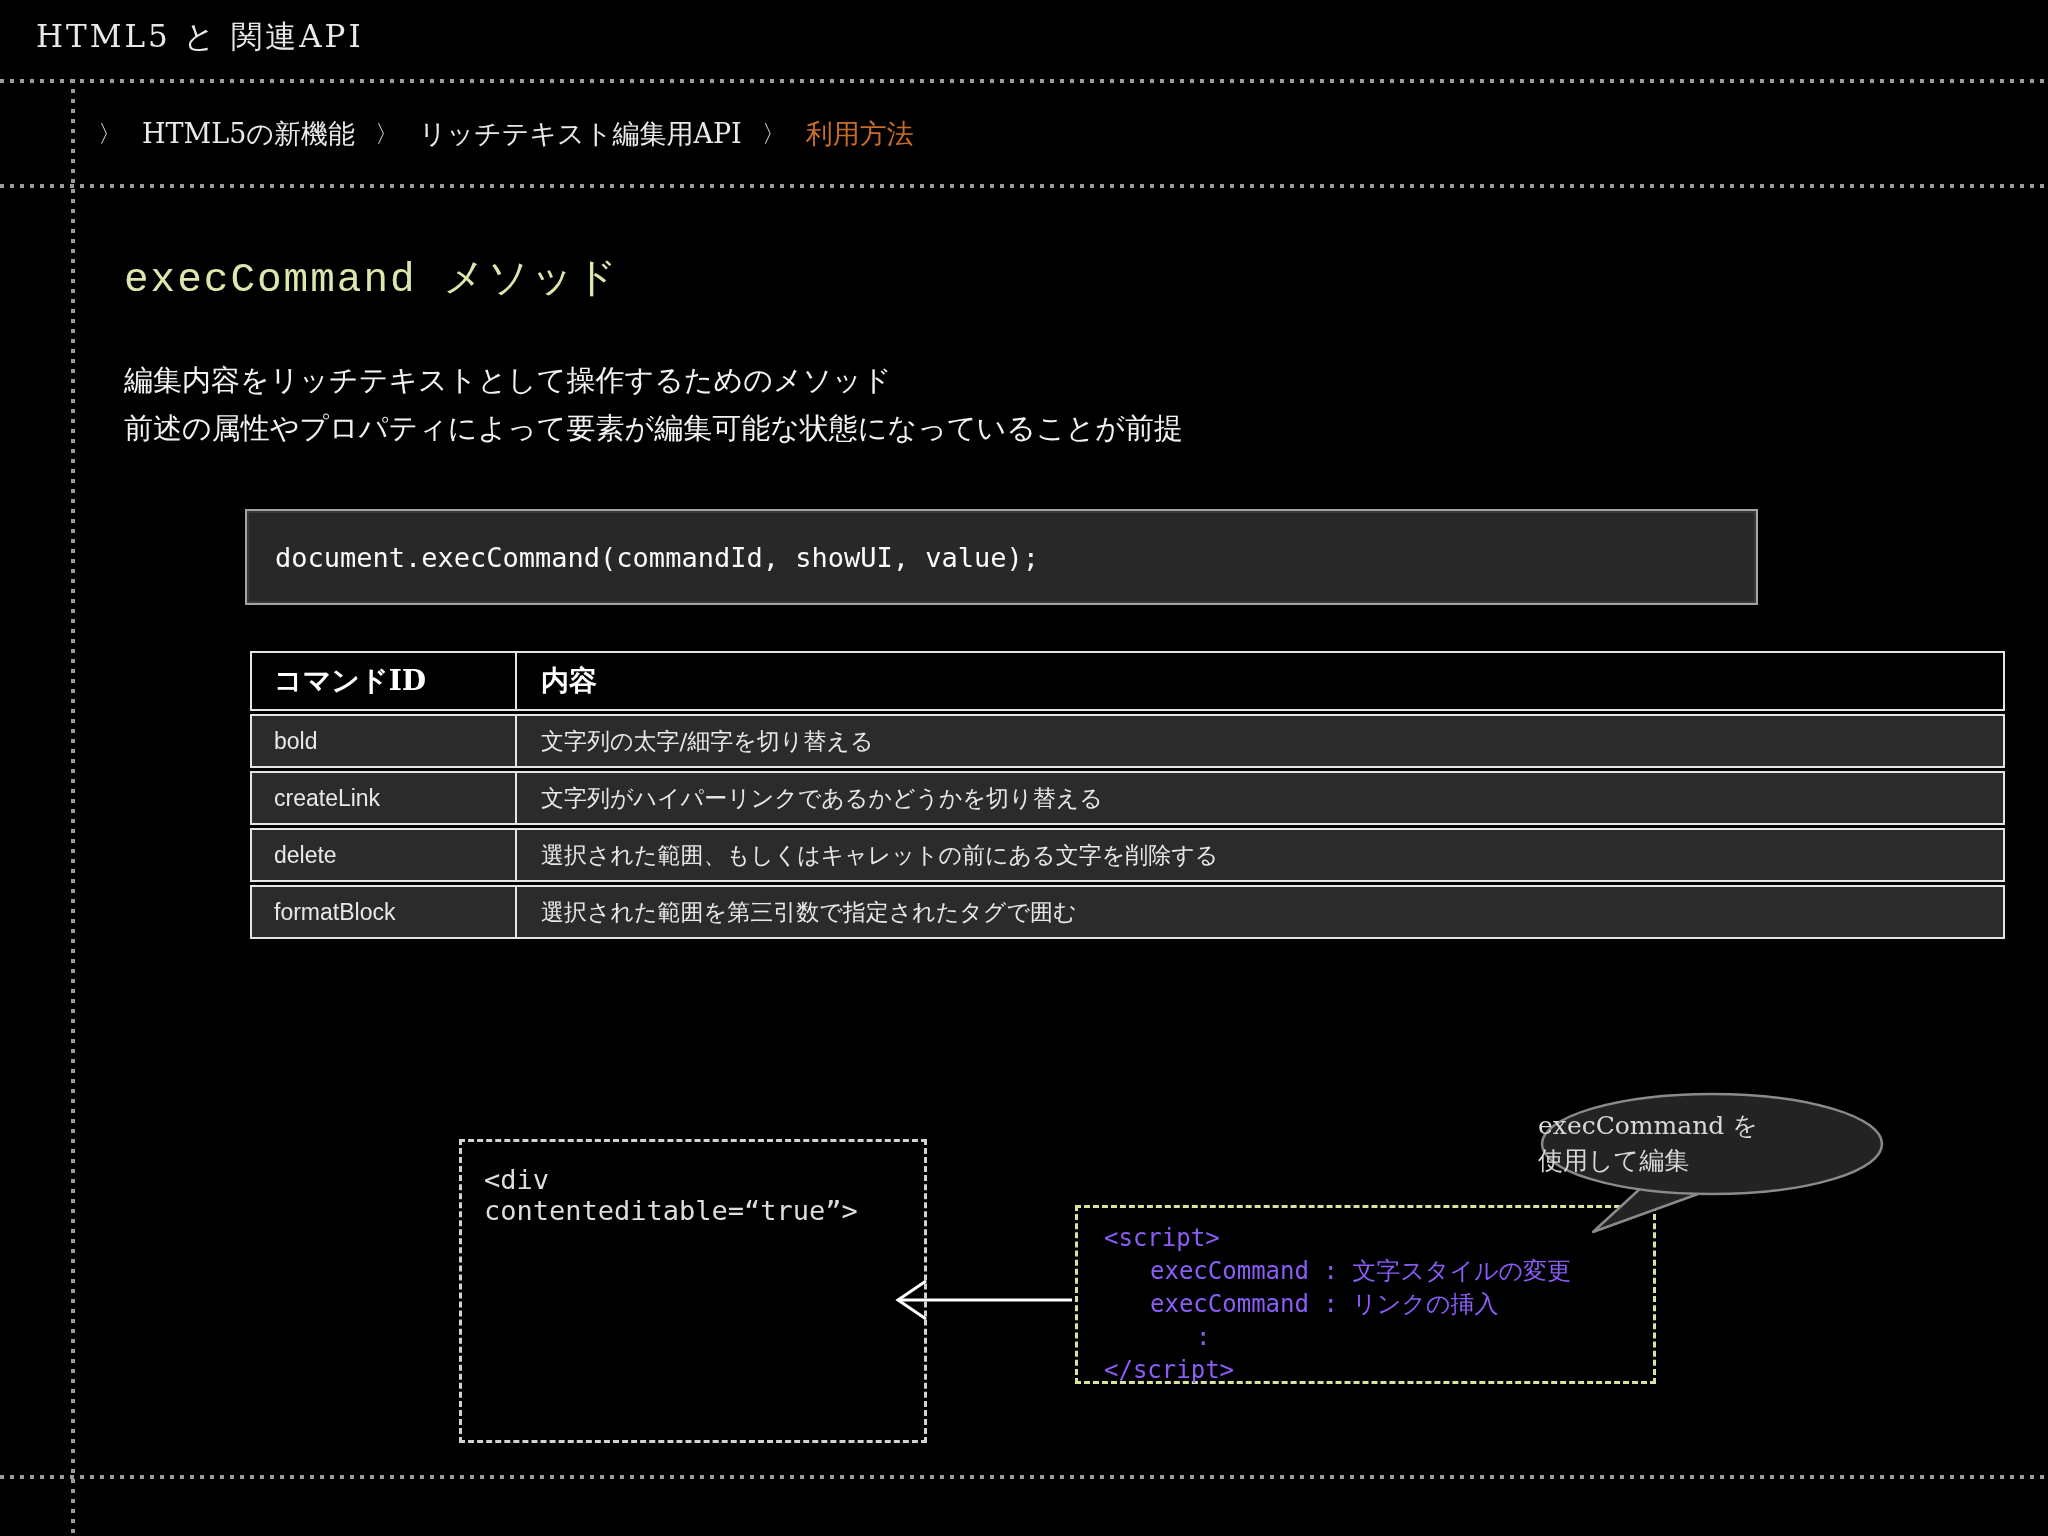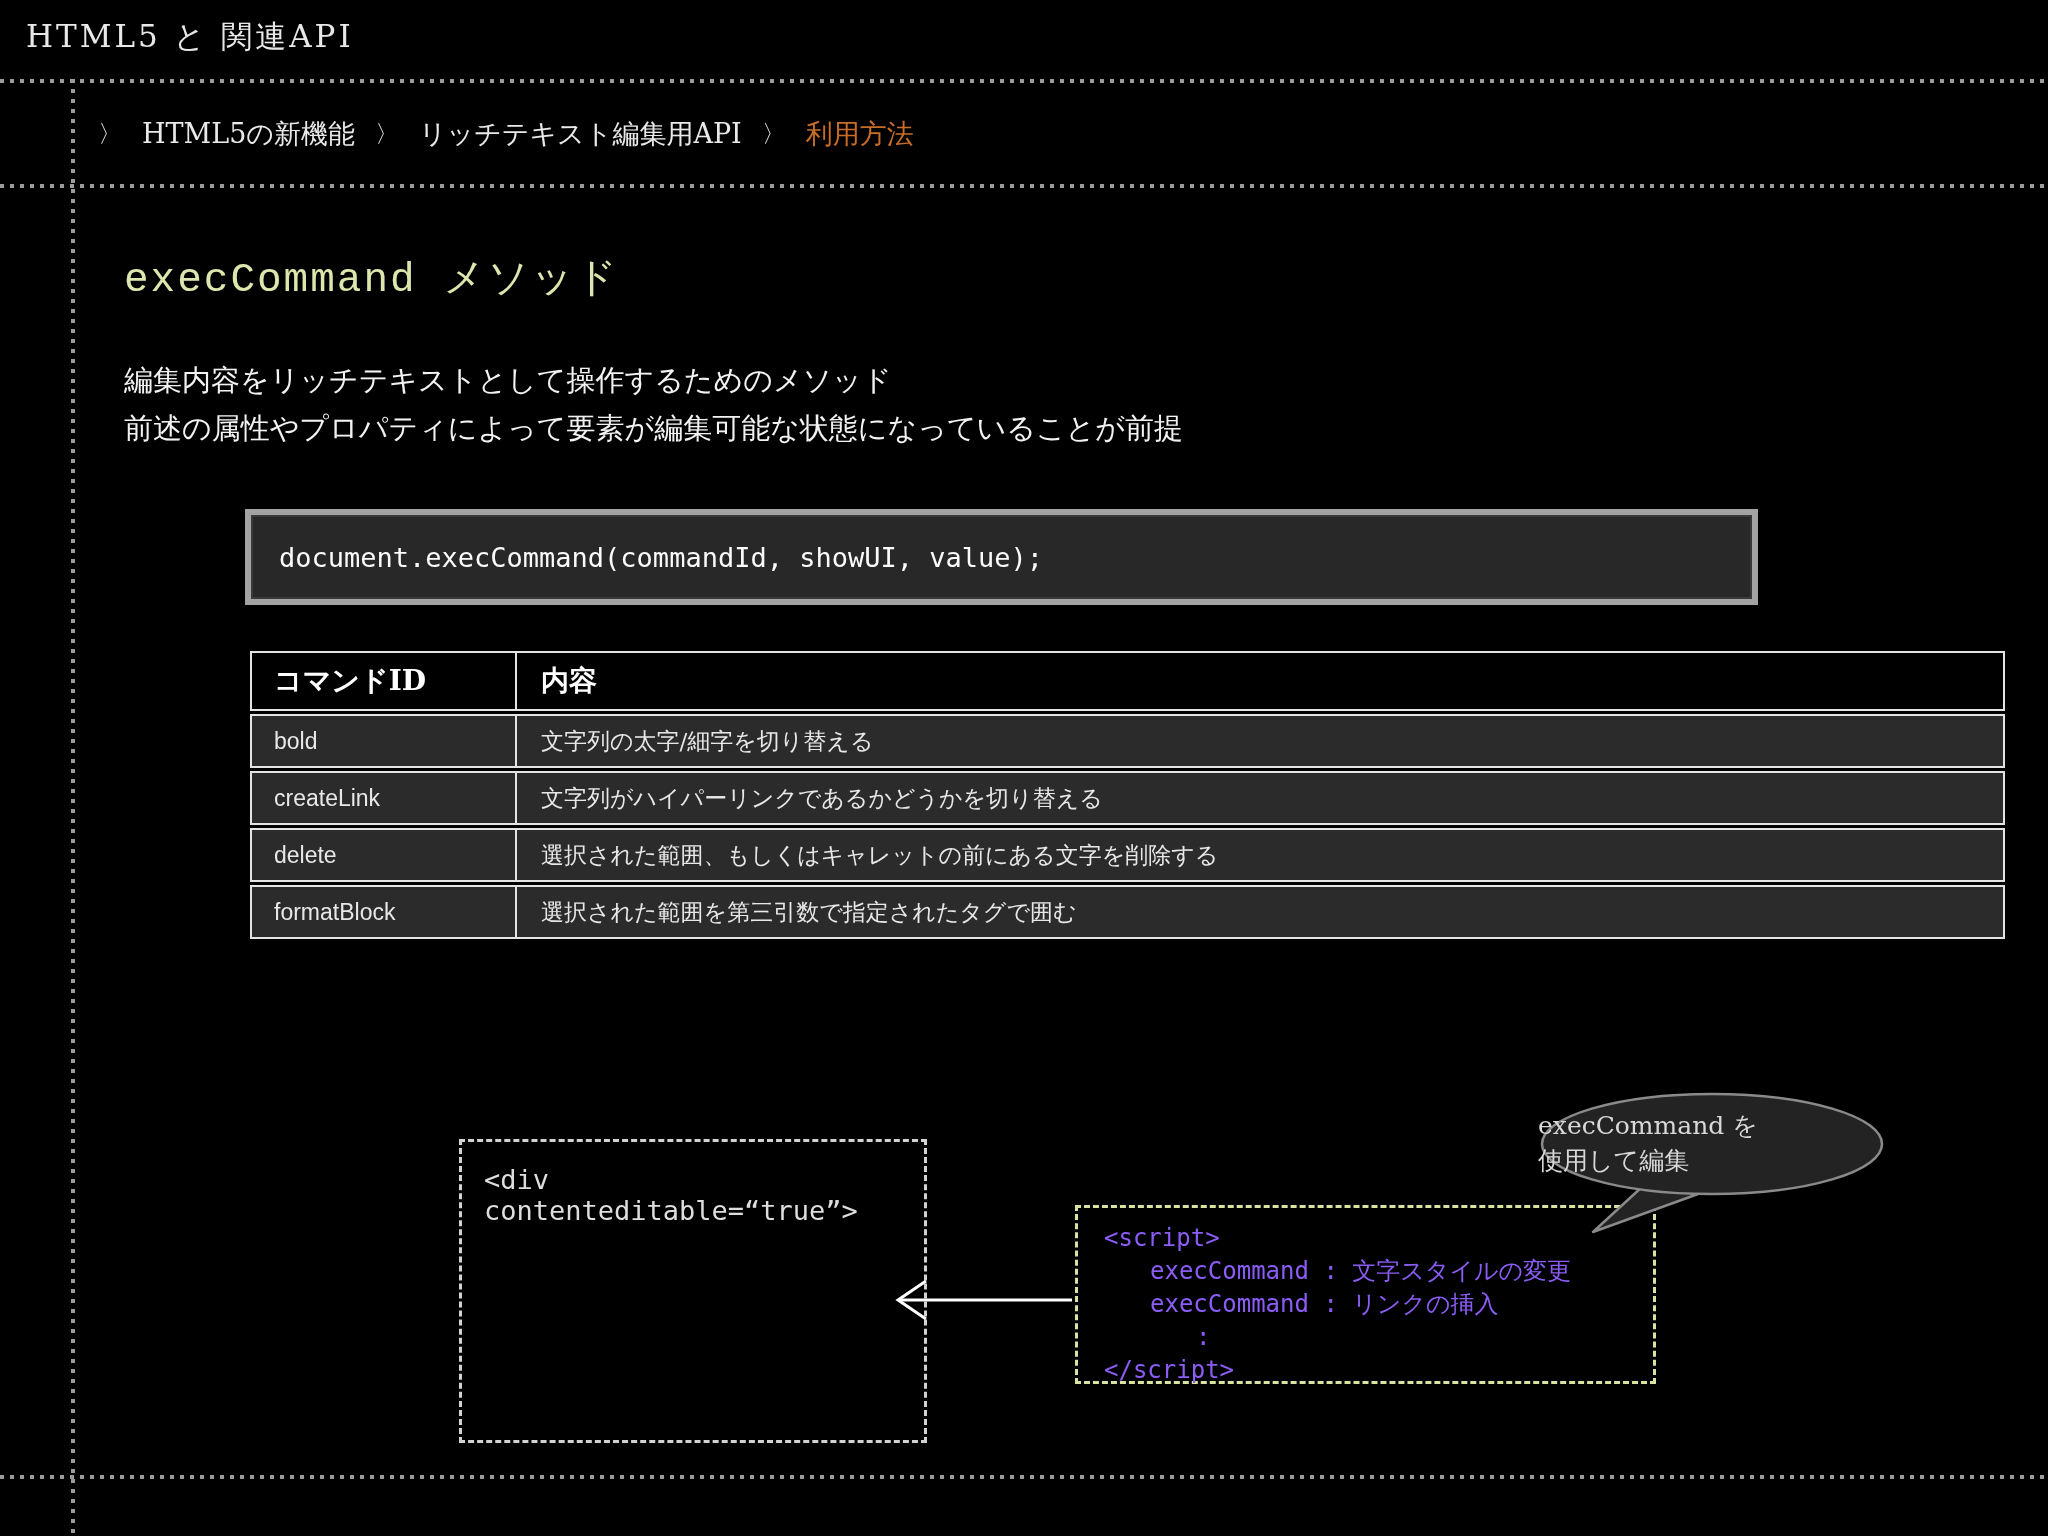--- a/index.html
+++ b/index.html
@@ -13,40 +13,40 @@
   
   .rule-h{position:absolute;left:0;width:2048px;height:4px;
     background:repeating-linear-gradient(90deg,#9b9b9b 0 4px,transparent 4px 10px);}
   #rule-top{top:79px;}
   #rule-breadcrumb{top:184px;}
   #rule-bottom{top:1475px;}
   .rule-v{position:absolute;left:71px;top:79px;width:4px;height:1457px;
     background:repeating-linear-gradient(180deg,#9b9b9b 0 4px,transparent 4px 10px);}
 
   
-  #header-title{position:absolute;left:26px;top:16px;font-size:31px;
+  #header-title{position:absolute;left:36px;top:16px;font-size:31px;
     letter-spacing:3px;color:#e8e8e8;white-space:nowrap;}
 
   
   #breadcrumb{position:absolute;left:98px;top:116px;display:flex;
     align-items:center;gap:20px;font-size:27px;white-space:nowrap;}
   #breadcrumb .sep{color:#d8d8d8;font-size:24px;}
   #breadcrumb .crumb{color:#e9e9e9;}
   #breadcrumb .crumb.active{color:#c76d28;}
 
   
   #slide-title{position:absolute;left:124px;top:250px;font-size:41px;
     letter-spacing:2px;color:#dce7ad;white-space:nowrap;
     font-family:"Liberation Mono","DejaVu Serif",serif;}
   #description{position:absolute;left:124px;top:356px;font-size:29px;
     line-height:48px;color:#f2f2f2;white-space:nowrap;}
 
   
   #code-box{position:absolute;left:245px;top:509px;width:1513px;height:96px;
-    box-sizing:border-box;background:#282828;border:6px solid #a3a3a3;
+    box-sizing:border-box;background:#282828;border:2px solid #a3a3a3;
     box-shadow:inset 0 0 0 2px #3a3a3a;display:flex;align-items:center;}
   #code-box .code-text{padding-left:28px;font-size:27px;color:#fbfbfb;}
 
   
   #command-table{position:absolute;left:250px;top:651px;width:1755px;}
   .t-row{display:flex;box-sizing:border-box;border:2px solid #e4e4e4;
     background:#2b2b2b;margin-top:3px;}
   .t-row.header{margin-top:0;background:#000;height:60px;}
   .t-row.body{height:54px;}
   .t-row .c1{width:265px;box-sizing:border-box;border-right:2px solid #e4e4e4;

